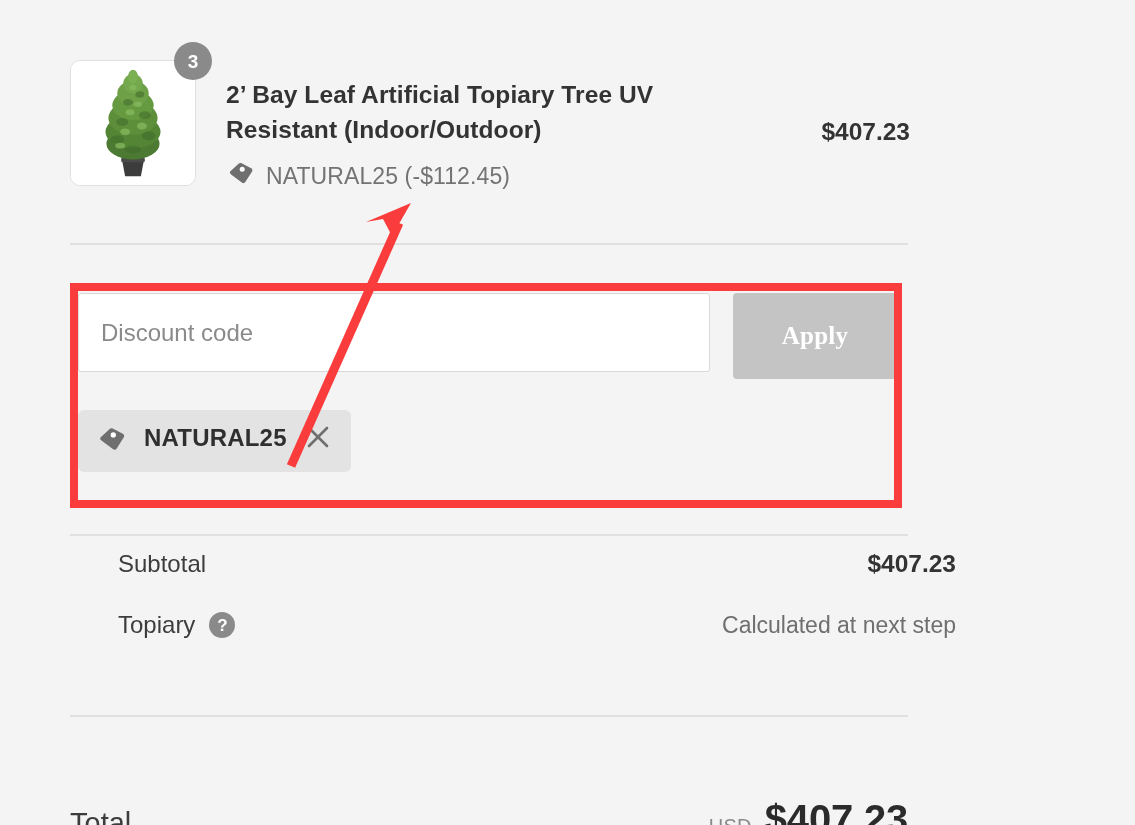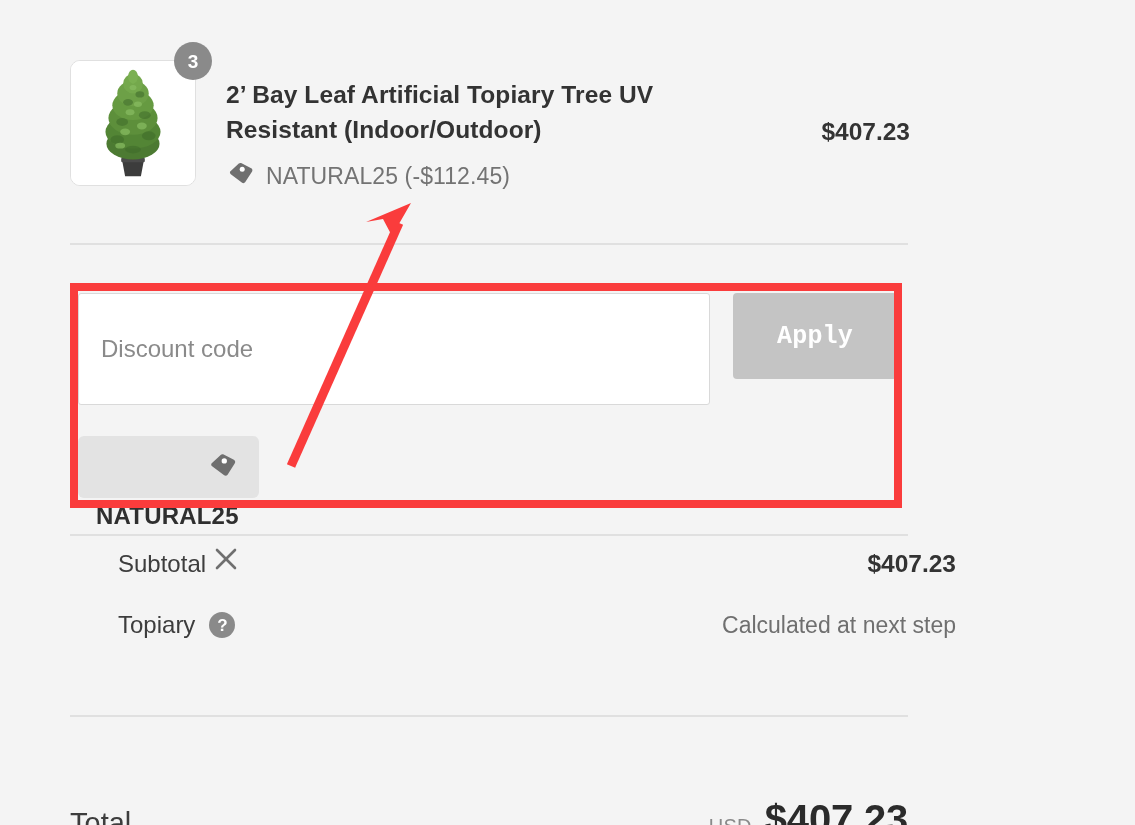--- a/index.html
+++ b/index.html
@@ -129,60 +129,59 @@
     top: 293px;
     width: 820px;
   }
   .discount-row {
     display: flex;
     align-items: stretch;
     gap: 23px;
   }
   .discount-input {
     width: 632px;
-    height: 112px;
+    height: 79px;
     box-sizing: border-box;
     background: #ffffff;
     border: 1px solid #d9d9d9;
     border-radius: 3px;
     font-size: 24px;
     color: #3d3d3d;
     padding: 0 22px;
     font-family: "Liberation Sans", sans-serif;
     outline: none;
   }
   .discount-input::placeholder { color: #8a8a8a; opacity: 1; }
   .apply-btn {
     width: 164px;
     height: 86px;
     background: #c4c4c4;
     color: #ffffff;
     border: none;
     border-radius: 4px;
     font-size: 25px;
     font-weight: 700;
-    font-family: Liberation Mono, monospace;
+    font-family: Liberation Serif, serif;
     cursor: default;
     letter-spacing: 0.2px;
   }
 
   .chip-row {
     margin-top: 31px;
     display: flex;
   }
   .chip {
     display: inline-flex;
-    align-items: flex-end;
+    align-items: flex-start;
     gap: 16px;
     background: #e3e3e3;
     border-radius: 6px;
     padding: 14px 20px 14px 18px;
     height: 62px;
     box-sizing: border-box;
-    flex-direction: column;
   }
   .chip-label {
     font-size: 24px;
     font-weight: 700;
     color: #2f2f2f;
     letter-spacing: 0.2px;
   }
   .chip-close {
     display: block;
     cursor: pointer;

